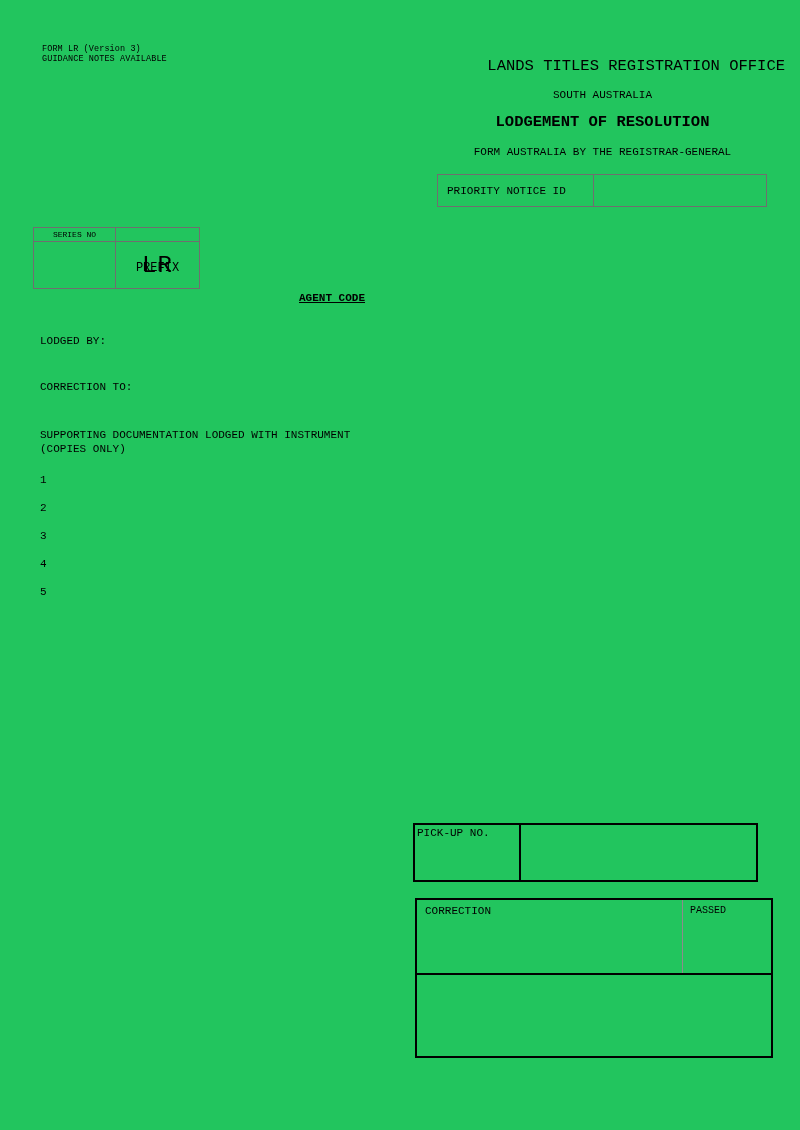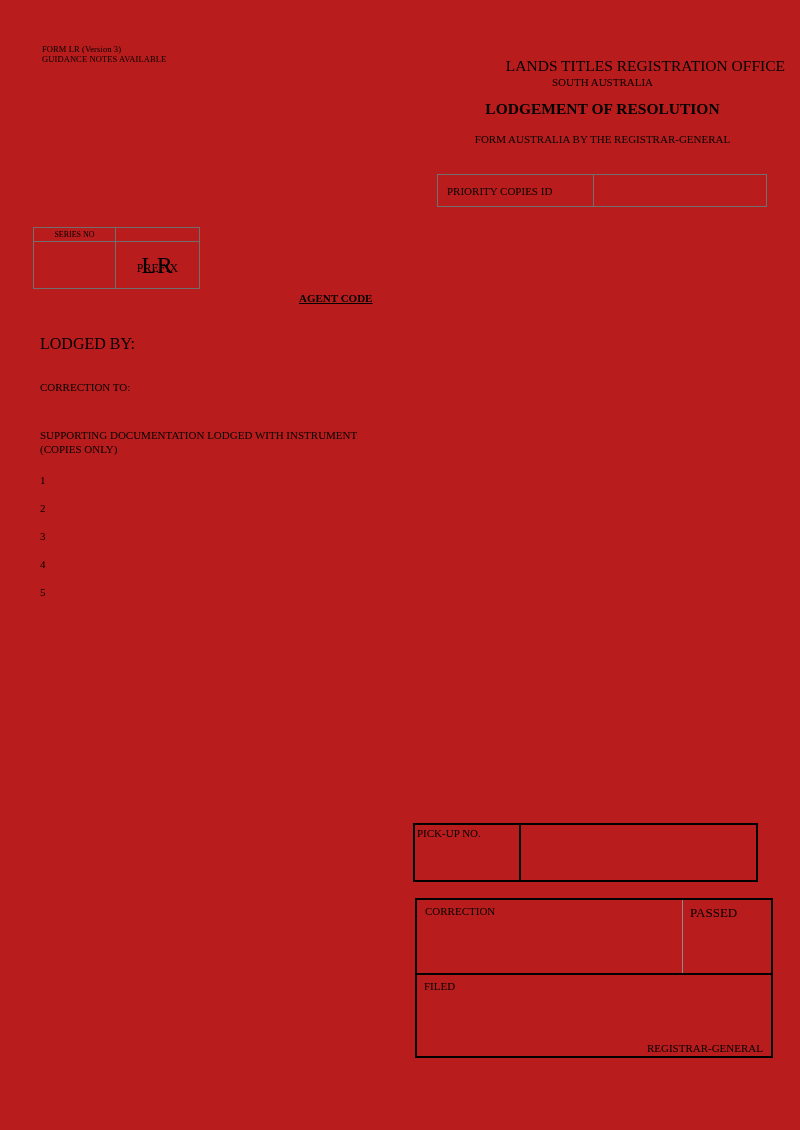--- a/index.html
+++ b/index.html
@@ -1,28 +1,28 @@
 <!DOCTYPE html>
 <html><head>
 <meta charset="utf-8">
 <style>
   html,body { margin:0; padding:0; background:#fff; }
   .page {
-    position:relative; width:800px; height:1130px; background:#b91c1c;
-    font-family:Liberation Serif, serif; color:#000;
+    position:relative; width:800px; height:1130px; background:#22c55e;
+    font-family:Liberation Mono, monospace; color:#000;
     overflow:hidden;
   }
 
   
   .form-meta { position:absolute; left:42px; top:45px; font-size:8.5px; line-height:9.5px; letter-spacing:0.1px; }
 
   
   .header { position:absolute; left:420px; top:57px; width:365px; text-align:center; }
   .office   { font-size:15.5px;text-align:right; }
-  .state    { font-size:11px; margin-top:1px; }
+  .state    { font-size:11px; margin-top:14px; }
   .title    { font-size:15.5px; font-weight:bold; margin-top:12px;text-align:center; }
   .approval { font-size:11px; margin-top:15px; }
 
   
   .priority-box { position:absolute; left:437px; top:174px; width:330px; height:33px;
     border:1px solid #6f6f6f; box-sizing:border-box; display:flex; }
   .priority-label-cell { width:156px; border-right:1px solid #6f6f6f; box-sizing:border-box;
     font-size:11px; display:flex; align-items:center; padding-left:9px; }
   .priority-value-cell { flex:1; }
 
@@ -33,40 +33,40 @@
   .series-hcell { width:82px; border-right:1px solid #6f6f6f; box-sizing:border-box;
     font-size:8px; display:flex; align-items:center; justify-content:center; }
   .prefix-hcell { flex:1; font-size:12px; display:flex; align-items:center; justify-content:center;margin-top:40px; }
   .series-body-row { display:flex; height:46px; }
   .series-cell { width:82px; border-right:1px solid #6f6f6f; box-sizing:border-box; }
   .prefix-cell { flex:1; display:flex; align-items:center; justify-content:center;
     font-size:24px; letter-spacing:1px; }
 
   .agent-code { position:absolute; left:299px; top:292px; font-size:11px; font-weight:bold; text-decoration:underline; }
 
-  .lodged-by     { position:absolute; left:40px; top:335px; font-size:16px; }
+  .lodged-by     { position:absolute; left:40px; top:335px; font-size:11px; }
   .correction-to { position:absolute; left:40px; top:381px; font-size:11px; }
   .supporting    { position:absolute; left:40px; top:429px; font-size:11px; line-height:13.5px; }
   .doc-num { position:absolute; left:40px; font-size:11px; }
   .n1{top:474px} .n2{top:502px} .n3{top:530px} .n4{top:558px} .n5{top:586px}
 
   
   .pickup-box { position:absolute; left:413px; top:823px; width:345px; height:59px;
     border:2px solid #000; box-sizing:border-box; display:flex; }
   .pickup-label-cell { width:106px; border-right:2px solid #000; box-sizing:border-box;
     font-size:11px; padding:2px 16px 0 2px; }
   .pickup-value-cell { flex:1; }
 
   
   .stamp-box { position:absolute; left:415px; top:898px; width:358px; height:160px;
     border:2px solid #000; box-sizing:border-box; }
   .stamp-row1 { display:flex; height:75px; border-bottom:2px solid #000; box-sizing:border-box; }
   .correction-cell { width:266px; border-right:1px solid #8c8c8c; box-sizing:border-box;
     font-size:11px; padding:5px 0 0 8px; }
-  .passed-cell { flex:1; font-size:13px; padding:5px 0 6px 7px; }
+  .passed-cell { flex:1; font-size:10px; padding:5px 0 6px 7px; }
   .filed-cell { position:relative; height:81px; font-size:11px; padding:5px 0 0 7px; box-sizing:border-box; }
   .registrar { position:absolute; right:8px; bottom:2px; font-size:11px; }
 </style>
 </head>
 <body>
 
 <div class="page">
 
   <div class="form-meta">
     <div>FORM LR (Version 3)</div>
@@ -74,21 +74,21 @@
   </div>
 
   <div class="header">
     <div class="office">LANDS TITLES REGISTRATION OFFICE</div>
     <div class="state">SOUTH AUSTRALIA</div>
     <div class="title">LODGEMENT OF RESOLUTION</div>
     <div class="approval">FORM AUSTRALIA BY THE REGISTRAR-GENERAL</div>
   </div>
 
   <div class="priority-box">
-    <div class="priority-label-cell">PRIORITY COPIES ID</div>
+    <div class="priority-label-cell">PRIORITY NOTICE ID</div>
     <div class="priority-value-cell"></div>
   </div>
 
   <div class="series-table">
     <div class="series-header-row">
       <div class="series-hcell">SERIES NO</div>
       <div class="prefix-hcell">PREFIX</div>
     </div>
     <div class="series-body-row">
       <div class="series-cell"></div>
@@ -120,19 +120,15 @@
 
   <div class="stamp-box">
     <div class="stamp-row1">
       <div class="correction-cell">
         <span>CORRECTION</span>
       </div>
       <div class="passed-cell">
         <span>PASSED</span>
       </div>
     </div>
-    <div class="filed-cell">
-      <span>FILED</span>
-      <span class="registrar">REGISTRAR-GENERAL</span>
-    </div>
   </div>
 
 </div>
 
 </body></html>

